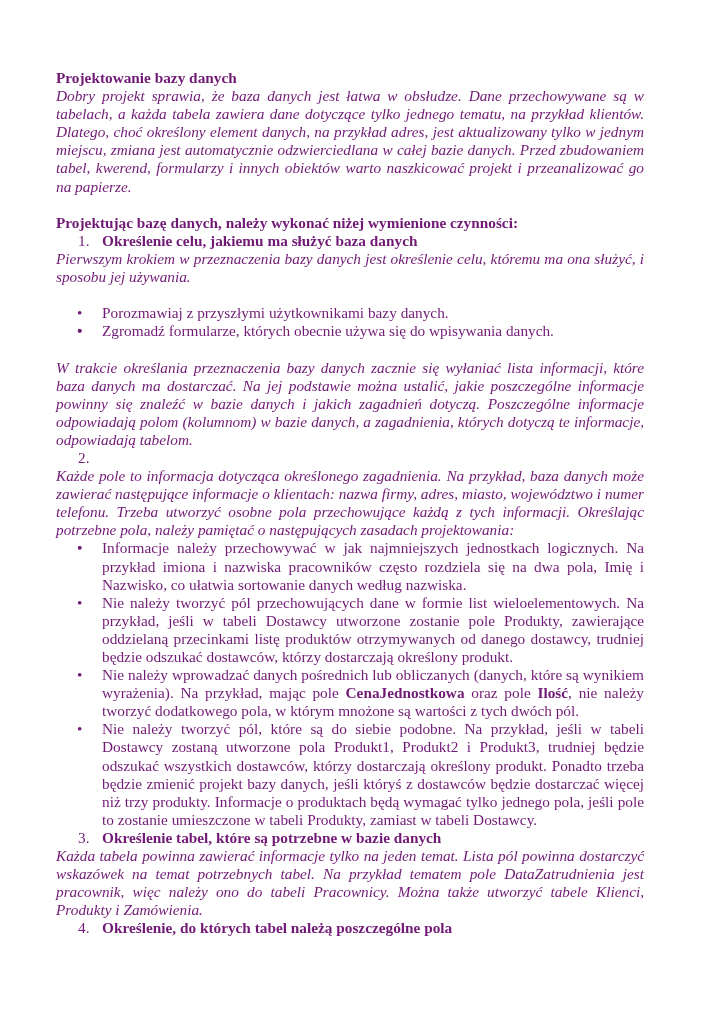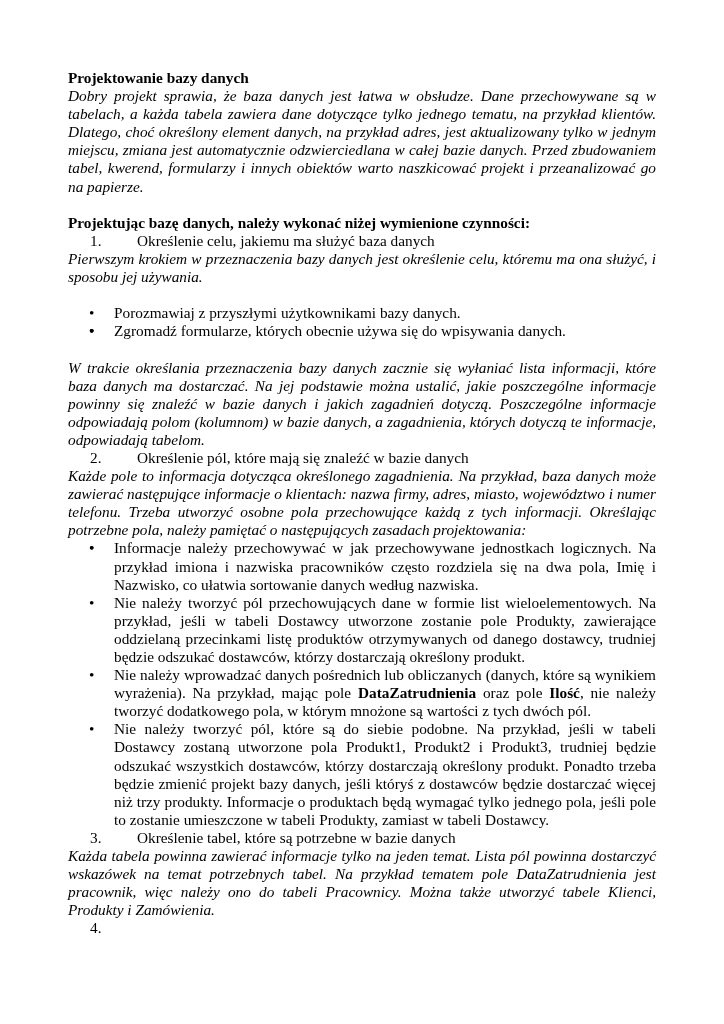--- a/index.html
+++ b/index.html
@@ -1,34 +1,34 @@
 <!DOCTYPE html>
 <html><head>
 <meta charset="utf-8">
 <style>
   html, body { margin: 0; padding: 0; background: #ffffff; }
   body { width: 724px; height: 1024px; overflow: hidden; position: relative; }
   .page {
     position: absolute;
-    left: 68px;
+    left: 56px;
     top: 69px;
     width: 588px;
     font-family: "Liberation Serif", "DejaVu Serif", serif;
     font-size: 15.3px;
     line-height: 18.1px;
-    color: #000000;
+    color: #701a75;
   }
   p { margin: 0; text-align: justify; }
   p.last-line-left { text-align: justify; text-align-last: left; font-style: italic; }
   .bold { font-weight: bold; }
   .gap { height: 18.1px; }
   .num-item { display: flex; margin: 0; }
   .num-item .num { width: 46px; text-align: right; padding-right: 0; box-sizing: border-box; }
   .num-item .num span { display: inline-block; width: 24px; text-align: left; }
-  .num-item .num-label { font-weight: normal; margin-left: 23px; }
+  .num-item .num-label { font-weight: bold; }
   ul.bullets { list-style: none; margin: 0; padding: 0; }
   ul.bullets li { position: relative; padding-left: 46px; text-align: justify; text-align-last: left; }
   ul.bullets li .bullet { position: absolute; left: 21px; top: 0; }
 </style>
 </head>
 <body>
 
 <div class="page">
   <p class="bold">Projektowanie bazy danych</p>
   <p class="last-line-left">Dobry projekt sprawia, że baza danych jest łatwa w obsłudze. Dane przechowywane są w tabelach, a każda tabela zawiera dane dotyczące tylko jednego tematu, na przykład klientów. Dlatego, choć określony element danych, na przykład adres, jest aktualizowany tylko w jednym miejscu, zmiana jest automatycznie odzwierciedlana w całej bazie danych. Przed zbudowaniem tabel, kwerend, formularzy i innych obiektów warto naszkicować projekt i przeanalizować go na papierze.</p>
@@ -45,33 +45,33 @@
     <li><span class="bullet">•</span><span>Porozmawiaj z przyszłymi użytkownikami bazy danych.</span></li>
     <li><span class="bullet">•</span></li>
     <li><span class="bullet">•</span></li>
     <li><span class="bullet">•</span><span>Zgromadź formularze, których obecnie używa się do wpisywania danych.</span></li>
   </ul>
   <div class="gap"></div>
   <p class="last-line-left">W trakcie określania przeznaczenia bazy danych zacznie się wyłaniać lista informacji, które baza danych ma dostarczać. Na jej podstawie można ustalić, jakie poszczególne informacje powinny się znaleźć w bazie danych i jakich zagadnień dotyczą. Poszczególne informacje odpowiadają polom (kolumnom) w bazie danych, a zagadnienia, których dotyczą te informacje, odpowiadają tabelom.</p>
 
   <div class="num-item">
     <div class="num"><span>2.</span></div>
-    <div class="num-label">Określenie pól, które mają się znaleźć w bazie danych</div>
   </div>
   <p class="last-line-left">Każde pole to informacja dotycząca określonego zagadnienia. Na przykład, baza danych może zawierać następujące informacje o klientach: nazwa firmy, adres, miasto, województwo i numer telefonu. Trzeba utworzyć osobne pola przechowujące każdą z tych informacji. Określając potrzebne pola, należy pamiętać o następujących zasadach projektowania:</p>
   <ul class="bullets">
     <li><span class="bullet">•</span></li>
-    <li><span class="bullet">•</span><span>Informacje należy przechowywać w jak przechowywane jednostkach logicznych. Na przykład imiona i nazwiska pracowników często rozdziela się na dwa pola, Imię i Nazwisko, co ułatwia sortowanie danych według nazwiska.</span></li>
+    <li><span class="bullet">•</span><span>Informacje należy przechowywać w jak najmniejszych jednostkach logicznych. Na przykład imiona i nazwiska pracowników często rozdziela się na dwa pola, Imię i Nazwisko, co ułatwia sortowanie danych według nazwiska.</span></li>
     <li><span class="bullet">•</span><span>Nie należy tworzyć pól przechowujących dane w formie list wieloelementowych. Na przykład, jeśli w tabeli Dostawcy utworzone zostanie pole Produkty, zawierające oddzielaną przecinkami listę produktów otrzymywanych od danego dostawcy, trudniej będzie odszukać dostawców, którzy dostarczają określony produkt.</span></li>
-    <li><span class="bullet">•</span><span>Nie należy wprowadzać danych pośrednich lub obliczanych (danych, które są wynikiem wyrażenia). Na przykład, mając pole </span><b>DataZatrudnienia</b><span> oraz pole </span><b>Ilość</b><span>, nie należy tworzyć dodatkowego pola, w którym mnożone są wartości z tych dwóch pól.</span></li>
+    <li><span class="bullet">•</span><span>Nie należy wprowadzać danych pośrednich lub obliczanych (danych, które są wynikiem wyrażenia). Na przykład, mając pole </span><b>CenaJednostkowa</b><span> oraz pole </span><b>Ilość</b><span>, nie należy tworzyć dodatkowego pola, w którym mnożone są wartości z tych dwóch pól.</span></li>
     <li><span class="bullet">•</span><span>Nie należy tworzyć pól, które są do siebie podobne. Na przykład, jeśli w tabeli Dostawcy zostaną utworzone pola Produkt1, Produkt2 i Produkt3, trudniej będzie odszukać wszystkich dostawców, którzy dostarczają określony produkt. Ponadto trzeba będzie zmienić projekt bazy danych, jeśli któryś z dostawców będzie dostarczać więcej niż trzy produkty. Informacje o produktach będą wymagać tylko jednego pola, jeśli pole to zostanie umieszczone w tabeli Produkty, zamiast w tabeli Dostawcy.</span></li>
   </ul>
 
   <div class="num-item">
     <div class="num"><span>3.</span></div>
     <div class="num-label">Określenie tabel, które są potrzebne w bazie danych</div>
   </div>
   <p class="last-line-left">Każda tabela powinna zawierać informacje tylko na jeden temat. Lista pól powinna dostarczyć wskazówek na temat potrzebnych tabel. Na przykład tematem pole DataZatrudnienia jest pracownik, więc należy ono do tabeli Pracownicy. Można także utworzyć tabele Klienci, Produkty i Zamówienia.</p>
 
   <div class="num-item">
     <div class="num"><span>4.</span></div>
+    <div class="num-label">Określenie, do których tabel należą poszczególne pola</div>
   </div>
 </div>
 
 </body></html>

